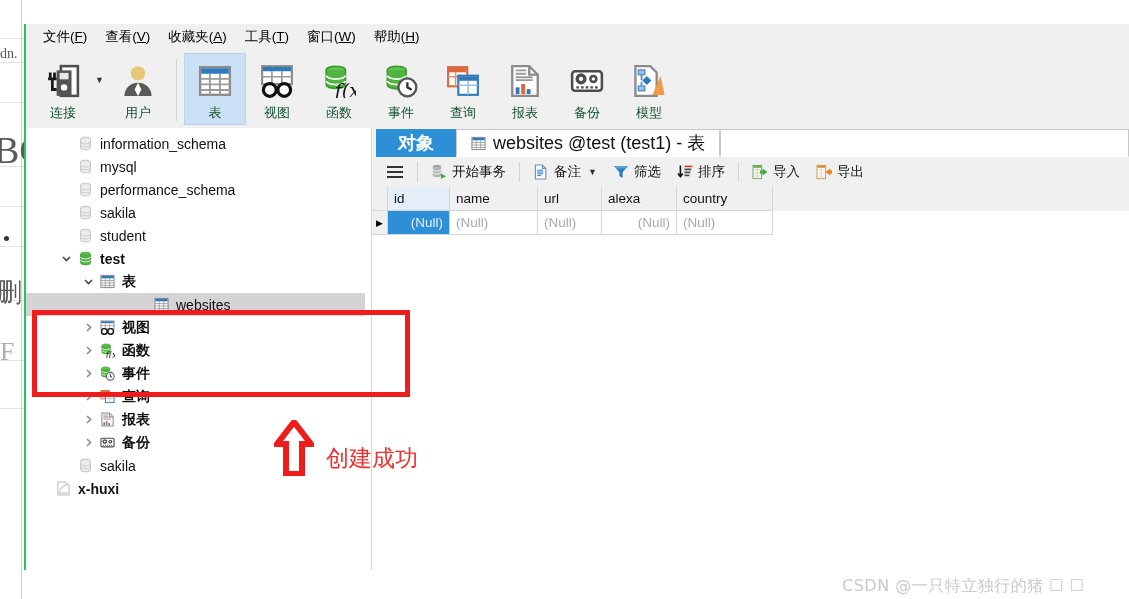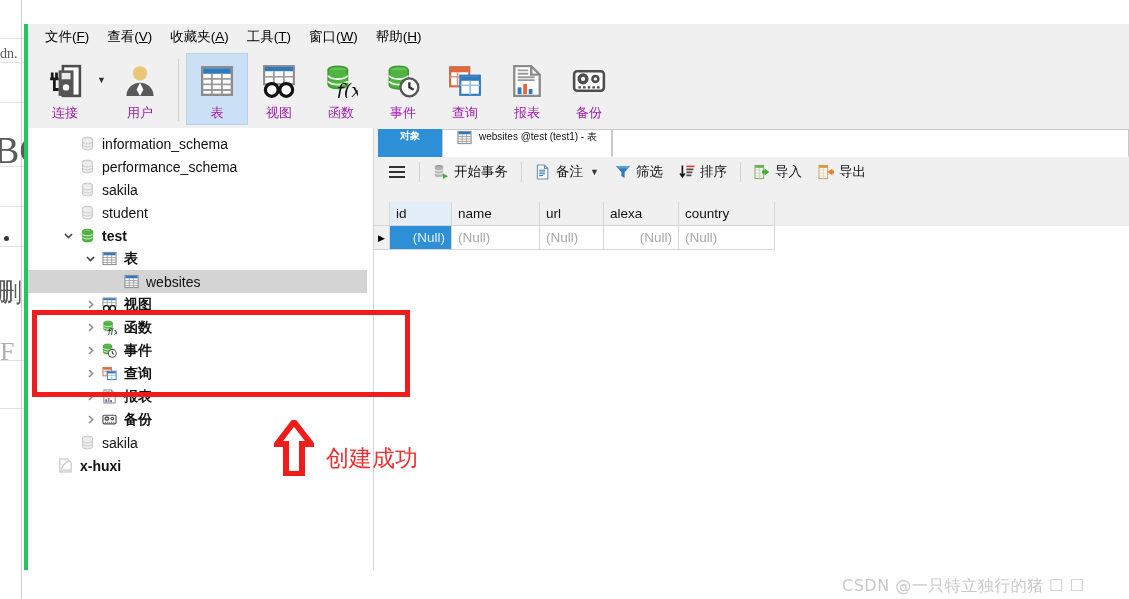--- a/index.html
+++ b/index.html
@@ -11,68 +11,68 @@
   }
   
   #bg-window { position:absolute; inset:0; background:#ffffff; }
   .bg-frag { position:absolute; color:#5a5a5a; font-family:"Liberation Serif","DejaVu Serif",serif; white-space:nowrap; }
   .bg-line { position:absolute; background:#e3e3e3; height:1px; }
   .bg-vline{ position:absolute; background:#d0d0d0; width:1px; }
 
   
   #app {
     position:absolute; left:24px; top:24px; width:1105px; height:546px;
-    background:#f0f0f0; border-left:4px solid #22c55e; overflow:hidden;
+    background:#f0f0f0; border-left:2px solid #22c55e; overflow:hidden;
   }
   
   #menubar { height:25px; background:#f0f0f0; display:flex; align-items:center; padding-left:8px; }
   .menu-item { font-size:13.5px; color:#000; padding:3px 9px; white-space:nowrap; cursor:default; }
   .menu-item .mn { text-decoration:underline; }
 
   
   #toolbar { height:79px; background:#f0f0f0; display:flex; align-items:flex-start; padding:4px 0 0 6px; position:relative; }
   .tb-btn {
     width:62px; height:72px; display:flex; flex-direction:column; align-items:center;
     justify-content:flex-start; padding-top:6px; cursor:default; border:1px solid transparent;
   }
   .tb-btn.sel { background:#cce0f5; border:1px solid #b6d3ef; }
   .tb-ico { height:42px; display:flex; align-items:center; justify-content:center; }
-  .tb-lbl { font-size:13px; color:#a21caf; margin-top:2px; white-space:nowrap; }
+  .tb-lbl { font-size:13px; color:#14532d; margin-top:2px; white-space:nowrap; }
   .tb-sep { width:1px; height:62px; background:#d2d2d2; margin:6px 7px 0 7px; }
   .tb-caret { align-self:center; margin:0 3px 22px 1px; font-size:9px; color:#333; }
 
   
   #body { display:flex; height:442px; background:#ffffff; }
 
   
   #sidebar { width:339px; background:#ffffff; position:relative; overflow:hidden; padding-top:4px; }
   .tr { height:23px; display:flex; align-items:center; font-size:14px; color:#111; white-space:nowrap; position:relative; }
   .tr.sel { background:#d4d4d4; }
   .tw { width:16px; display:flex; align-items:center; justify-content:center; color:#4d4d4d; font-size:11px; flex:0 0 16px; }
   .tw svg { display:block; }
   .ti { width:22px; display:flex; align-items:center; justify-content:center; flex:0 0 22px; }
   .tl { padding-left:4px; }
   #splitter { width:7px; background:#ffffff; border-left:1px solid #ffffff; border-right:1px solid #d6d6d6; }
 
   
   #main { flex:1; background:#f0f0f0; display:flex; flex-direction:column; }
   #tabstrip { height:29px; display:flex; align-items:flex-end; background:#f0f0f0; padding-left:4px; }
-  .tab { height:28px; display:flex; padding:0 14px; font-size:10px;
+  .tab { height:28px; display:flex; align-items:center; padding:0 14px; font-size:18px;
          background:#f0f0f0; color:#111; white-space:nowrap; cursor:default; gap:5px; }
   .tab.obj { background:#2d8fd5; color:#fff; font-weight:bold; padding:0 22px; }
   .tab.act { background:#ffffff; border:1px solid #c8c8c8; border-bottom-color:#ffffff;gap:7px; }
   .tab.blank { flex:1; background:#ffffff; border:1px solid #c8c8c8; border-bottom-color:#ffffff; padding:0; }
 
   #gridtoolbar { height:30px; background:#f0f0f0; display:flex; align-items:center; padding-left:6px; }
   .gt-btn { display:flex; align-items:center; gap:5px; font-size:13.5px; color:#111; padding:3px 8px; cursor:default; white-space:nowrap; }
   .gt-sep { width:1px; height:20px; background:#d2d2d2; margin:0 5px; }
   .gt-caret { font-size:9px; color:#333; margin-left:2px; }
 
   
-  #grid { background:#ffffff; flex:1; overflow:hidden;margin-top:15px; }
+  #grid { background:#ffffff; flex:1; overflow:hidden; }
   .grow { display:flex; height:24px; }
   .ghead { background:#f0f0f0; }
   .gcell { border-right:1px solid #d6d6d6; border-bottom:1px solid #d6d6d6;
            font-size:13.5px; display:flex; align-items:center; padding:0 6px; white-space:nowrap; }
   .ghead .gcell { color:#111; background:#f0f0f0; }
   .ghead .gcell.c0 { background:#e3eef8; }
   .gmark { width:16px; flex:0 0 16px; border-right:1px solid #d6d6d6; border-bottom:1px solid #d6d6d6;
            background:#f0f0f0; display:flex; align-items:center; justify-content:center; font-size:9px; color:#000; }
   .null { color:#a9a9a9; }
   .gcell.selcell { background:#2d8fd5; }
@@ -224,20 +224,33 @@
             <rect x="1" y="3.4" width="14" height="9.2" rx="1.4" fill="#fff" stroke="#4d4d4d" stroke-width="1.2"></rect>
               <circle cx="5.2" cy="7" r="2.6" fill="#4d4d4d"></circle>
             <circle cx="5.2" cy="7" r="1" fill="#fff"></circle>
               <circle cx="11" cy="7" r="2" fill="#4d4d4d"></circle>
             <circle cx="11" cy="7" r=".8" fill="#fff"></circle>
               <path d="M3 11h10" stroke="#4d4d4d" stroke-width="1" stroke-dasharray="1.2 1"></path>
           </svg>
         </div>
         <div class="tb-lbl">备份</div>
       </div>
+      <div class="tb-btn">
+        <div class="tb-ico">
+          <svg width="34" height="34" viewBox="0 0 16 16">
+            <path d="M1.6 1h7l3 3v11h-10z" fill="#fff" stroke="#8b8b8b" stroke-width="1.1"></path>
+              <rect x="3" y="2.8" width="3" height="2.2" fill="#9fc3e4" stroke="#5a93c7" stroke-width=".7"></rect>
+              <rect x="3" y="10.4" width="3" height="2.2" fill="#9fc3e4" stroke="#5a93c7" stroke-width=".7"></rect>
+              <path d="M4.5 5v2.6M4.5 8.4V10.4M6 7.8h1.4" stroke="#5a93c7" stroke-width=".9"></path>
+              <rect x="5.5" y="6.3" width="3" height="3" transform="rotate(45 7 7.8)" fill="#2f79bd"></rect>
+              <path d="M13.4 5.6 L15.4 14.6 L9.6 14.6 Z" fill="#ef9b4a"></path>
+          </svg>
+        </div>
+        <div class="tb-lbl">模型</div>
+      </div>
     </div>
 
   <div id="body">
 
     <div id="sidebar">
         <div class="tr" style="padding-left: 32px;">
           <div class="tw"></div>
           <div class="ti">
             <svg width="15" height="15" viewBox="0 0 16 16">
               <ellipse cx="8" cy="3.2" rx="5.2" ry="2" fill="#e4e4e4" stroke="#bcbcbc" stroke-width=".9"></ellipse>
@@ -249,42 +262,53 @@
         </div>
         <div class="tr" style="padding-left: 32px;">
           <div class="tw"></div>
           <div class="ti">
             <svg width="15" height="15" viewBox="0 0 16 16">
               <ellipse cx="8" cy="3.2" rx="5.2" ry="2" fill="#e4e4e4" stroke="#bcbcbc" stroke-width=".9"></ellipse>
               <path d="M2.8 3.2v9.6c0 1.1 2.3 2 5.2 2s5.2-.9 5.2-2V3.2" fill="#ededed" stroke="#bcbcbc" stroke-width=".9"></path>
               <path d="M2.8 6.4c0 1.1 2.3 2 5.2 2s5.2-.9 5.2-2M2.8 9.6c0 1.1 2.3 2 5.2 2s5.2-.9 5.2-2" stroke="#c9c9c9" stroke-width=".9" fill="none"></path>
             </svg>
           </div>
-          <div class="tl">performance_schema</div>
+          <div class="tl">mysql</div>
         </div>
         <div class="tr" style="padding-left: 32px;">
           <div class="tw"></div>
           <div class="ti">
             <svg width="15" height="15" viewBox="0 0 16 16">
               <ellipse cx="8" cy="3.2" rx="5.2" ry="2" fill="#e4e4e4" stroke="#bcbcbc" stroke-width=".9"></ellipse>
               <path d="M2.8 3.2v9.6c0 1.1 2.3 2 5.2 2s5.2-.9 5.2-2V3.2" fill="#ededed" stroke="#bcbcbc" stroke-width=".9"></path>
               <path d="M2.8 6.4c0 1.1 2.3 2 5.2 2s5.2-.9 5.2-2M2.8 9.6c0 1.1 2.3 2 5.2 2s5.2-.9 5.2-2" stroke="#c9c9c9" stroke-width=".9" fill="none"></path>
             </svg>
           </div>
-          <div class="tl">sakila</div>
+          <div class="tl">performance_schema</div>
         </div>
         <div class="tr" style="padding-left: 32px;">
           <div class="tw"></div>
           <div class="ti">
             <svg width="15" height="15" viewBox="0 0 16 16">
               <ellipse cx="8" cy="3.2" rx="5.2" ry="2" fill="#e4e4e4" stroke="#bcbcbc" stroke-width=".9"></ellipse>
               <path d="M2.8 3.2v9.6c0 1.1 2.3 2 5.2 2s5.2-.9 5.2-2V3.2" fill="#ededed" stroke="#bcbcbc" stroke-width=".9"></path>
               <path d="M2.8 6.4c0 1.1 2.3 2 5.2 2s5.2-.9 5.2-2M2.8 9.6c0 1.1 2.3 2 5.2 2s5.2-.9 5.2-2" stroke="#c9c9c9" stroke-width=".9" fill="none"></path>
             </svg>
           </div>
+          <div class="tl">sakila</div>
+        </div>
+        <div class="tr" style="padding-left: 32px;">
+          <div class="tw"></div>
+          <div class="ti">
+            <svg width="15" height="15" viewBox="0 0 16 16">
+              <ellipse cx="8" cy="3.2" rx="5.2" ry="2" fill="#e4e4e4" stroke="#bcbcbc" stroke-width=".9"></ellipse>
+              <path d="M2.8 3.2v9.6c0 1.1 2.3 2 5.2 2s5.2-.9 5.2-2V3.2" fill="#ededed" stroke="#bcbcbc" stroke-width=".9"></path>
+              <path d="M2.8 6.4c0 1.1 2.3 2 5.2 2s5.2-.9 5.2-2M2.8 9.6c0 1.1 2.3 2 5.2 2s5.2-.9 5.2-2" stroke="#c9c9c9" stroke-width=".9" fill="none"></path>
+            </svg>
+          </div>
           <div class="tl">student</div>
         </div>
         <div class="tr" style="padding-left: 32px;">
           <div class="tw">
             <svg width="11" height="11" viewBox="0 0 11 11">
               <path d="M2 4l3.5 3.6L9 4" fill="none" stroke="#444" stroke-width="1.6"></path>
             </svg>
           </div>
           <div class="ti">
             <svg width="15" height="15" viewBox="0 0 16 16">
@@ -303,21 +327,21 @@
           </div>
           <div class="ti">
             <svg width="15" height="15" viewBox="0 0 16 16">
               <rect x="1" y="1.5" width="14" height="13" fill="#fff" stroke="#8b8b8b" stroke-width="1.1"></rect>
               <rect x="1.5" y="2" width="13" height="2.6" fill="#2f79bd"></rect>
               <path d="M1 7h14M1 9.6h14M1 12.2h14M5.6 4.6v10M10.3 4.6v10" stroke="#9a9a9a" stroke-width=".9"></path>
             </svg>
           </div>
           <div class="tl" style="font-weight: bold;">表</div>
         </div>
-        <div class="tr sel" style="padding-left: 76px;">
+        <div class="tr sel" style="padding-left: 108px;">
           <div class="tw"></div>
           <div class="ti">
             <svg width="15" height="15" viewBox="0 0 16 16">
               <rect x="1" y="1.5" width="14" height="13" fill="#fff" stroke="#8b8b8b" stroke-width="1.1"></rect>
               <rect x="1.5" y="2" width="13" height="2.6" fill="#2f79bd"></rect>
               <path d="M1 7h14M1 9.6h14M1 12.2h14M5.6 4.6v10M10.3 4.6v10" stroke="#9a9a9a" stroke-width=".9"></path>
             </svg>
           </div>
           <div class="tl">websites</div>
         </div>

